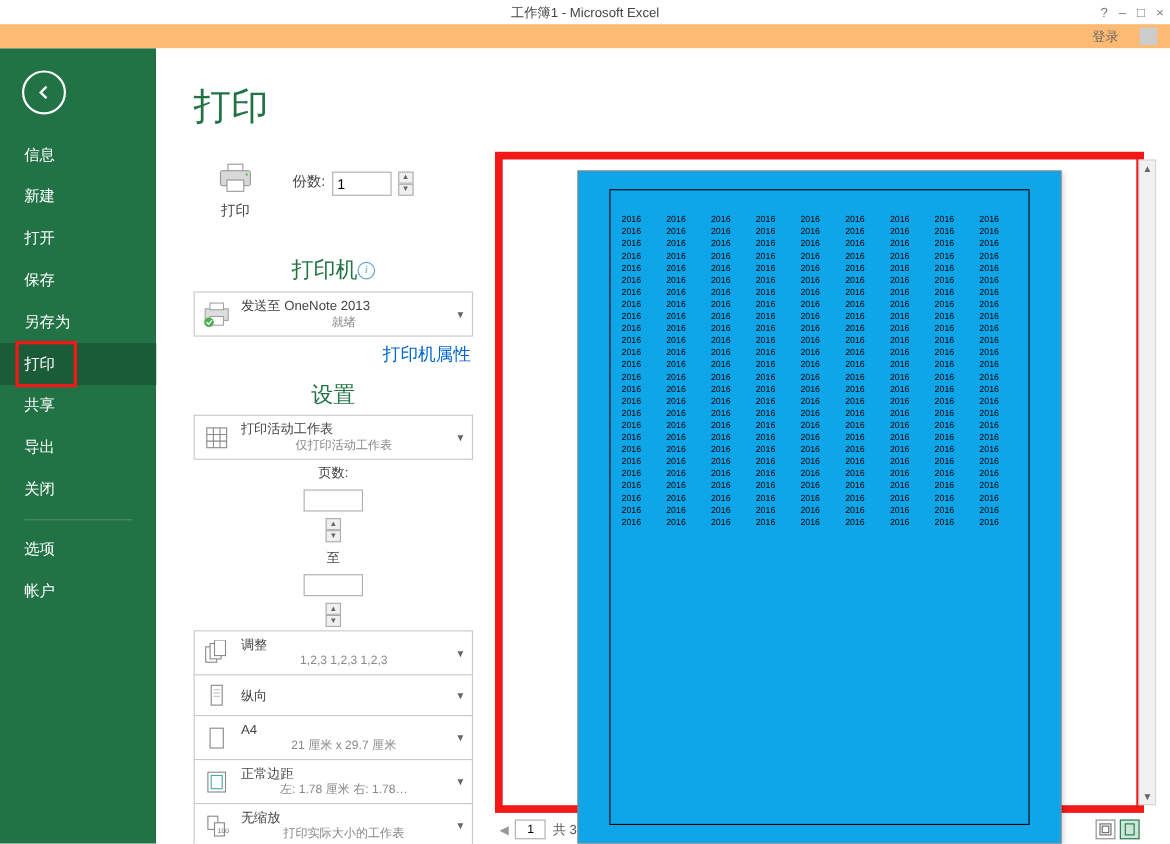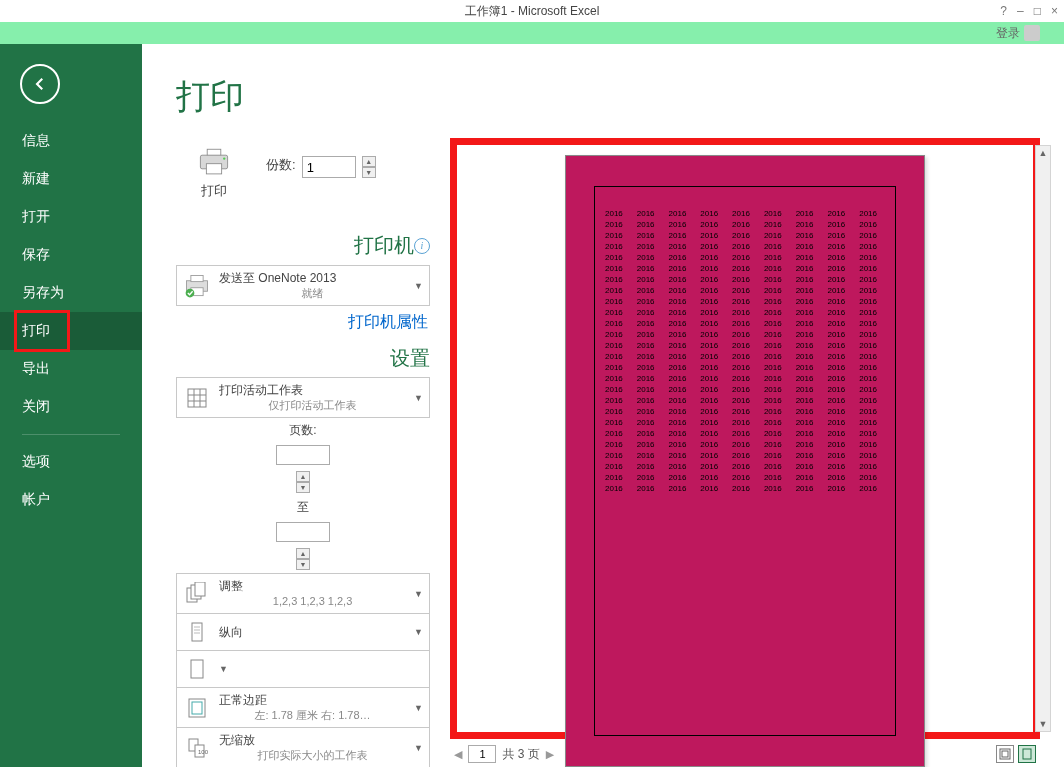--- a/index.html
+++ b/index.html
@@ -3,21 +3,21 @@
 <meta charset="utf-8">
 <style>
 * { margin: 0; padding: 0; box-sizing: border-box; font-family: "Microsoft YaHei", "Segoe UI", sans-serif; }
 body { width: 1064px; height: 767px; overflow: hidden; background: #fff; position: relative; }
 
 .titlebar { height: 22px; background: #fff; display: flex; align-items: center; justify-content: space-between; padding: 0 6px; font-size: 12px; color: #444; }
 .titlebar .title { position: absolute; left: 50%; transform: translateX(-50%); }
 .titlebar .right { display: flex; gap: 10px; align-items: center; color: #777; }
 .titlebar .right span { cursor: default; }
 
-.loginbar { height: 22px; display: flex; justify-content: flex-end; align-items: center; padding-right: 24px; font-size: 12px; color: #666; gap: 4px; background: #86efac; }
+.loginbar { height: 22px; display: flex; justify-content: flex-end; align-items: center; padding-right: 12px; font-size: 12px; color: #666; gap: 19px; background: #fdba74; }
 .loginbar .avatar { width: 16px; height: 16px; background: #ccc; border-radius: 2px; }
 
 .main { display: flex; height: 723px; }
 
 .sidebar { width: 142px; background: #217346; color: #fff; display: flex; flex-direction: column; padding-top: 10px; }
 .sidebar .back { width: 40px; height: 40px; border: 2px solid #fff; border-radius: 50%; margin: 10px 0 18px 20px; display: flex; align-items: center; justify-content: center; cursor: pointer; }
 .sidebar .back svg { width: 18px; height: 18px; fill: #fff; }
 .sidebar .item { padding: 10px 22px; font-size: 14px; cursor: pointer; }
 .sidebar .item.hl { position: relative; }
 .sidebar .item.hl::before { content: ""; position: absolute; left: 14px; top: -2px; right: 72px; bottom: -2px; border: 3px solid #f31818; pointer-events: none; }
@@ -33,37 +33,37 @@
 
 .print-row { display: flex; align-items: flex-start; gap: 14px; margin-bottom: 22px; }
 .print-btn { width: 76px; height: 72px; border: 1px solid transparent; display: flex; flex-direction: column; align-items: center; justify-content: center; gap: 6px; cursor: pointer; }
 .print-btn .picon { width: 34px; height: 28px; }
 .print-btn .plabel { font-size: 13px; color: #444; }
 .copies { display: flex; align-items: flex-start; gap: 6px; font-size: 13px; color: #444; margin-top: 18px; }
 .copies input { width: 54px; height: 22px; border: 1px solid #ababab; padding: 0 4px; font-size: 13px; }
 .spin { display: flex; flex-direction: column; }
 .spin div { width: 14px; height: 11px; border: 1px solid #ababab; background: #f0f0f0; display: flex; align-items: center; justify-content: center; font-size: 7px; color: #666; cursor: pointer; }
 
-.section-title { color: #217346; font-size: 20px; font-weight: 400; margin-bottom: 6px; display: flex; align-items: center; justify-content: flex-end; }
+.section-title { color: #217346; font-size: 20px; font-weight: 400; margin-bottom: 6px; display: flex; align-items: center; justify-content: center; }
 .info-icon { width: 16px; height: 16px; border: 1px solid #5ba3d4; border-radius: 50%; color: #5ba3d4; font-size: 10px; display: flex; align-items: center; justify-content: center; font-style: italic; font-family: serif; }
 
 .dd { border: 1px solid #c8c8c8; background: #fff; display: flex; align-items: center; padding: 4px 6px; gap: 8px; cursor: pointer; position: relative; margin-bottom: 0; }
 .dd .txt { flex: 1; font-size: 12px; color: #444; line-height: 1.35; }
 .dd .txt .sub { color: #888; font-size: 11px; text-align: center; }
 .dd .chev { color: #666; font-size: 9px; }
 .dd .ico { width: 28px; height: 28px; flex-shrink: 0; display: flex; align-items: center; justify-content: center; }
 
 .link-right { text-align: right; color: #0066cc; font-size: 16px; margin: 6px 2px 12px 0; cursor: pointer; }
 
 .pages-row { display: flex; align-items: center; gap: 6px; font-size: 12px; color: #444; margin: 4px 0; flex-direction: column; }
 .pages-row input { width: 54px; height: 20px; border: 1px solid #ababab; padding: 0 3px; font-size: 12px; }
 .settings-group .dd { margin-top: -1px; }
 
 .preview-wrap { flex: 1; position: relative; border: 7px solid #f31818; padding: 6px; display: flex; align-items: flex-start; justify-content: center; background: #fff; min-height: 0; }
-.page { width: 360px; height: 612px; border: 1px solid #888; background: #be185d; box-shadow: 2px 2px 4px rgba(0,0,0,.15); padding: 30px 28px; margin-top: 4px; }
+.page { width: 440px; height: 612px; border: 1px solid #888; background: #0ea5e9; box-shadow: 2px 2px 4px rgba(0,0,0,.15); padding: 16px 28px; margin-top: 4px; }
 .page .inner { border: 1px solid #000; width: 100%; height: 100%; padding: 22px 10px; font-size: 8px; font-family: "SimSun", monospace; color: #000; }
 .grid { display: grid; grid-template-columns: repeat(9, 1fr); gap: 2px 6px; }
 .grid span { text-align: left; white-space: nowrap; }
 
 .vscroll { position: absolute; right: -18px; top: 0; bottom: 0; width: 16px; background: #f0f0f0; border: 1px solid #d4d4d4; display: flex; flex-direction: column; align-items: center; justify-content: space-between; padding: 2px 0; }
 .vscroll .arr { font-size: 9px; color: #666; cursor: pointer; }
 
 .footer { display: flex; align-items: center; justify-content: space-between; padding: 6px 4px 4px 4px; font-size: 12px; color: #555; }
 .footer .nav { display: flex; align-items: center; gap: 6px; }
 .footer .nav .arr { color: #999; cursor: pointer; font-size: 11px; }
@@ -101,20 +101,21 @@
           <path d="M14 4l-8 8 8 8 2-2-6-6 6-6z"></path>
         </svg>
     </div>
     <div id="side-a">
         <div class="item">信息</div>
         <div class="item">新建</div>
         <div class="item">打开</div>
         <div class="item">保存</div>
         <div class="item">另存为</div>
         <div class="item active hl">打印</div>
+        <div class="item">共享</div>
         <div class="item">导出</div>
         <div class="item">关闭</div>
       </div>
     <div class="sep"></div>
     <div id="side-b">
         <div class="item">选项</div>
         <div class="item">帐户</div>
       </div>
   </div>
 
@@ -231,20 +232,24 @@
               </div>
             <div class="chev">▼</div>
           </div>
 
           <div class="dd">
             <div class="ico">
                 <svg viewBox="0 0 24 24" width="24" height="24">
                   <rect x="6" y="3" width="12" height="18" fill="#fff" stroke="#888"></rect>
                 </svg>
               </div>
+            <div class="txt">
+                <div>A4</div>
+                <div class="sub">21 厘米 x 29.7 厘米</div>
+              </div>
             <div class="chev">▼</div>
           </div>
 
           <div class="dd">
             <div class="ico">
                 <svg viewBox="0 0 24 24" width="24" height="24">
                   <rect x="4" y="3" width="16" height="18" fill="#fff" stroke="#888"></rect>
                   <rect x="7" y="6" width="10" height="12" fill="none" stroke="#4aa"></rect>
                 </svg>
               </div>

